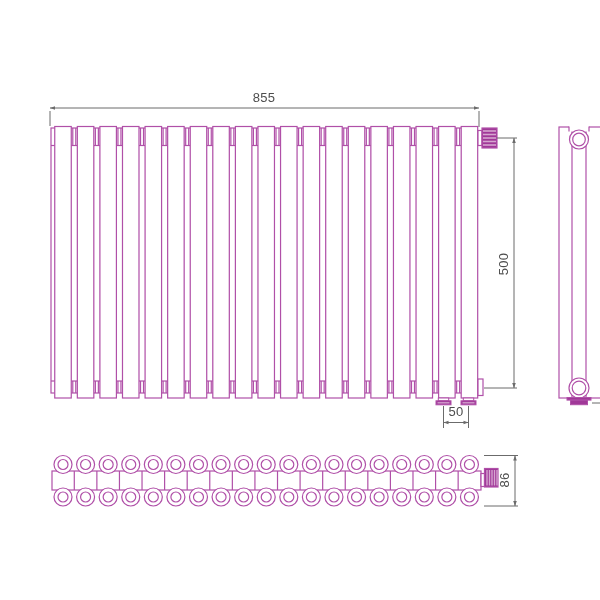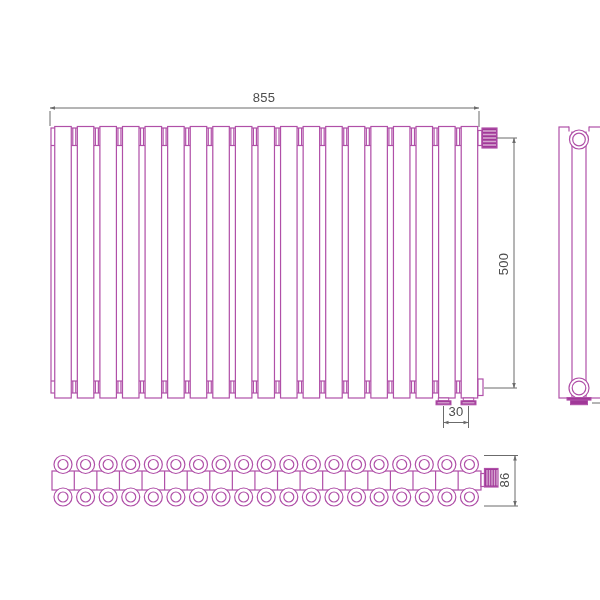--- a/index.html
+++ b/index.html
@@ -331,16 +331,16 @@
         <line x1="443" y1="506" x2="477" y2="506" stroke="#6b6b6b" stroke-width="1"></line>
       </g>
     </svg>
 
   <div class="dim-label" style="left:201px;top:91px;">855</div>
 
   <div class="dim-label rot" style="left:441px;top:257px;">500</div>
 
   <div class="dim-label rot" style="left:556px;top:259px;">550</div>
 
-  <div class="dim-label" style="left:393px;top:405px;">30</div>
+  <div class="dim-label" style="left:393px;top:405px;">50</div>
 
   <div class="dim-label rot" style="left:442px;top:473px;">86</div>
 </div>
 
 </body></html>

